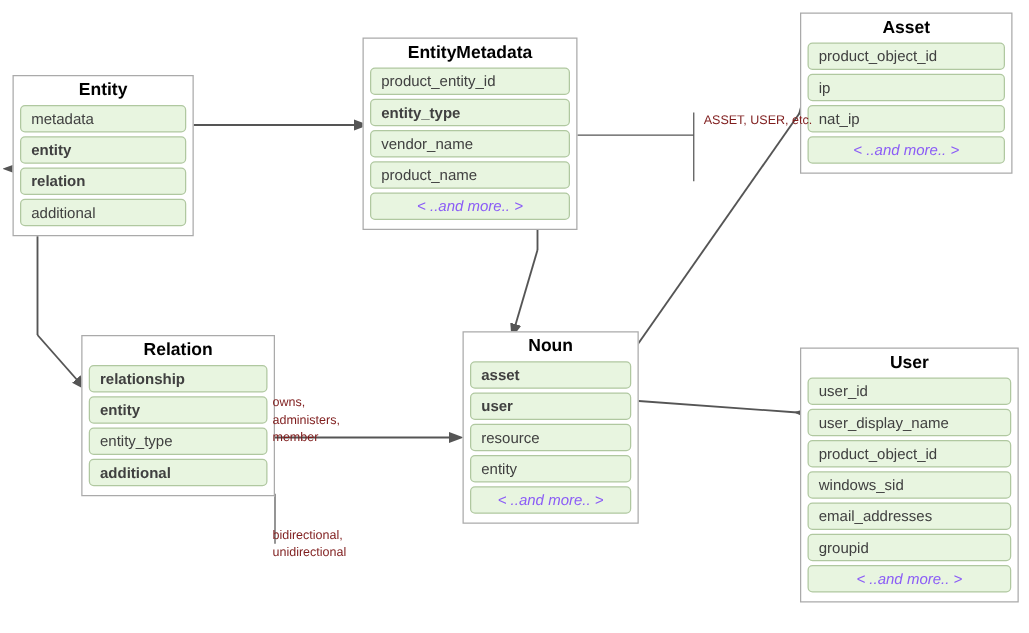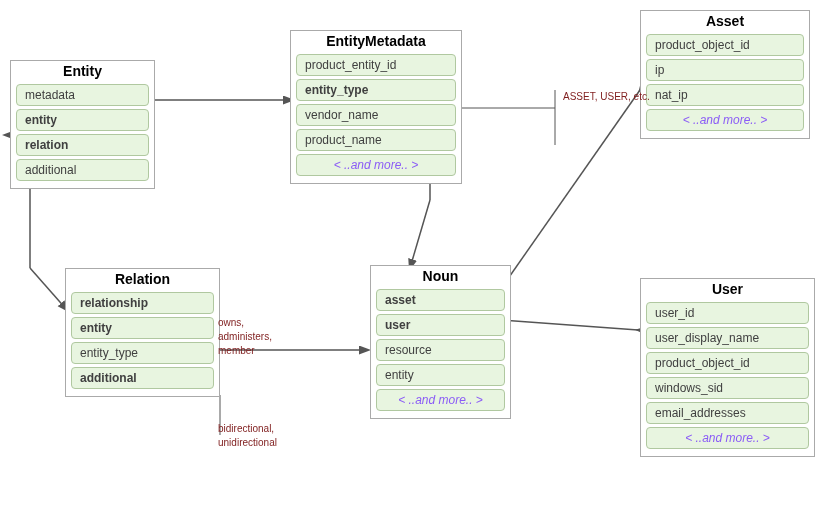--- a/index.html
+++ b/index.html
@@ -160,20 +160,21 @@
     <div style="height:4px;"></div>
   </div>
 
   <div class="entity-box" style="left:640px; top:278px; width:175px;">
     <div class="entity-title">User</div>
     <div class="entity-row">user_id</div>
     <div class="entity-row">user_display_name</div>
     <div class="entity-row">product_object_id</div>
     <div class="entity-row">windows_sid</div>
     <div class="entity-row">email_addresses</div>
+    <div class="entity-row">groupid</div>
     <div class="entity-row more">&lt; ..and more.. &gt;</div>
     <div style="height:4px;"></div>
   </div>
 
   <div class="annotation" style="left:563px; top:90px;">ASSET,
 USER,
 etc.</div>
 
   <div class="annotation" style="left:218px; top:316px;">owns,<br>administers,<br>member</div>
 

